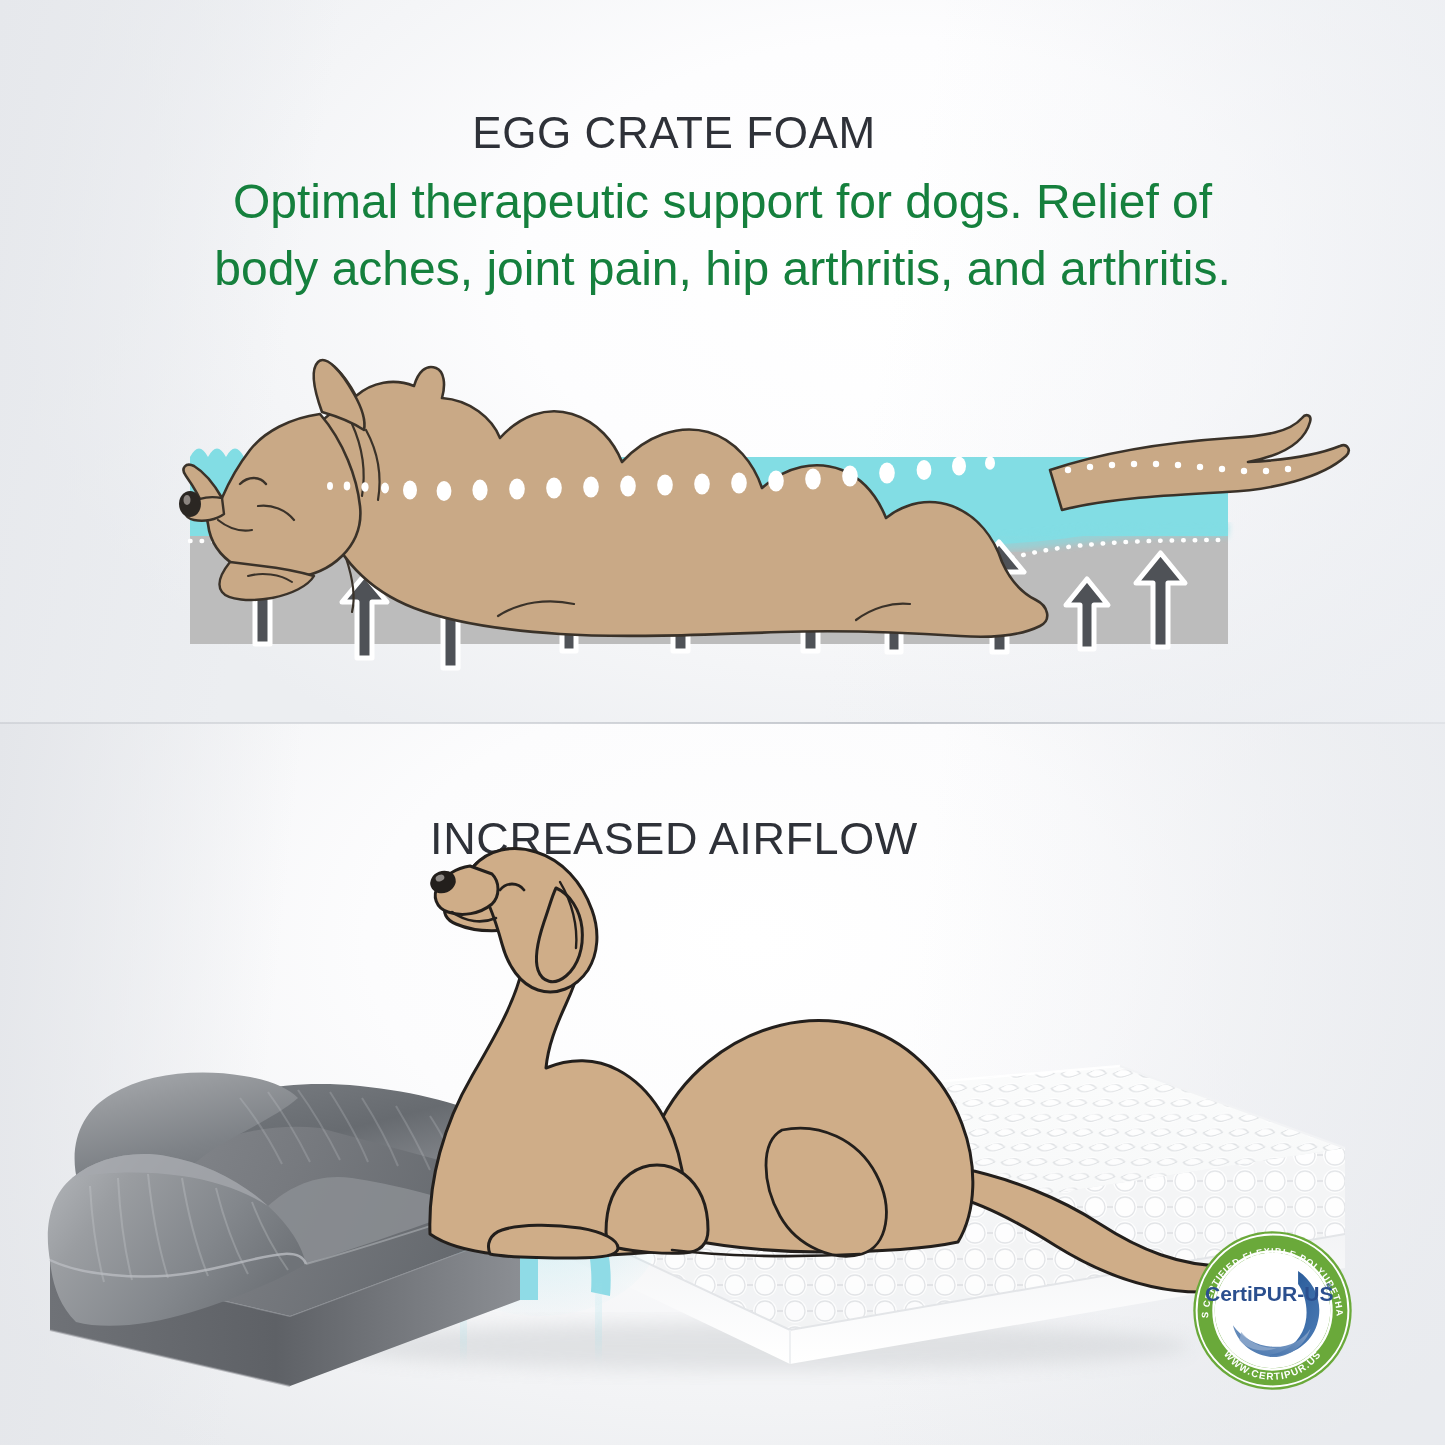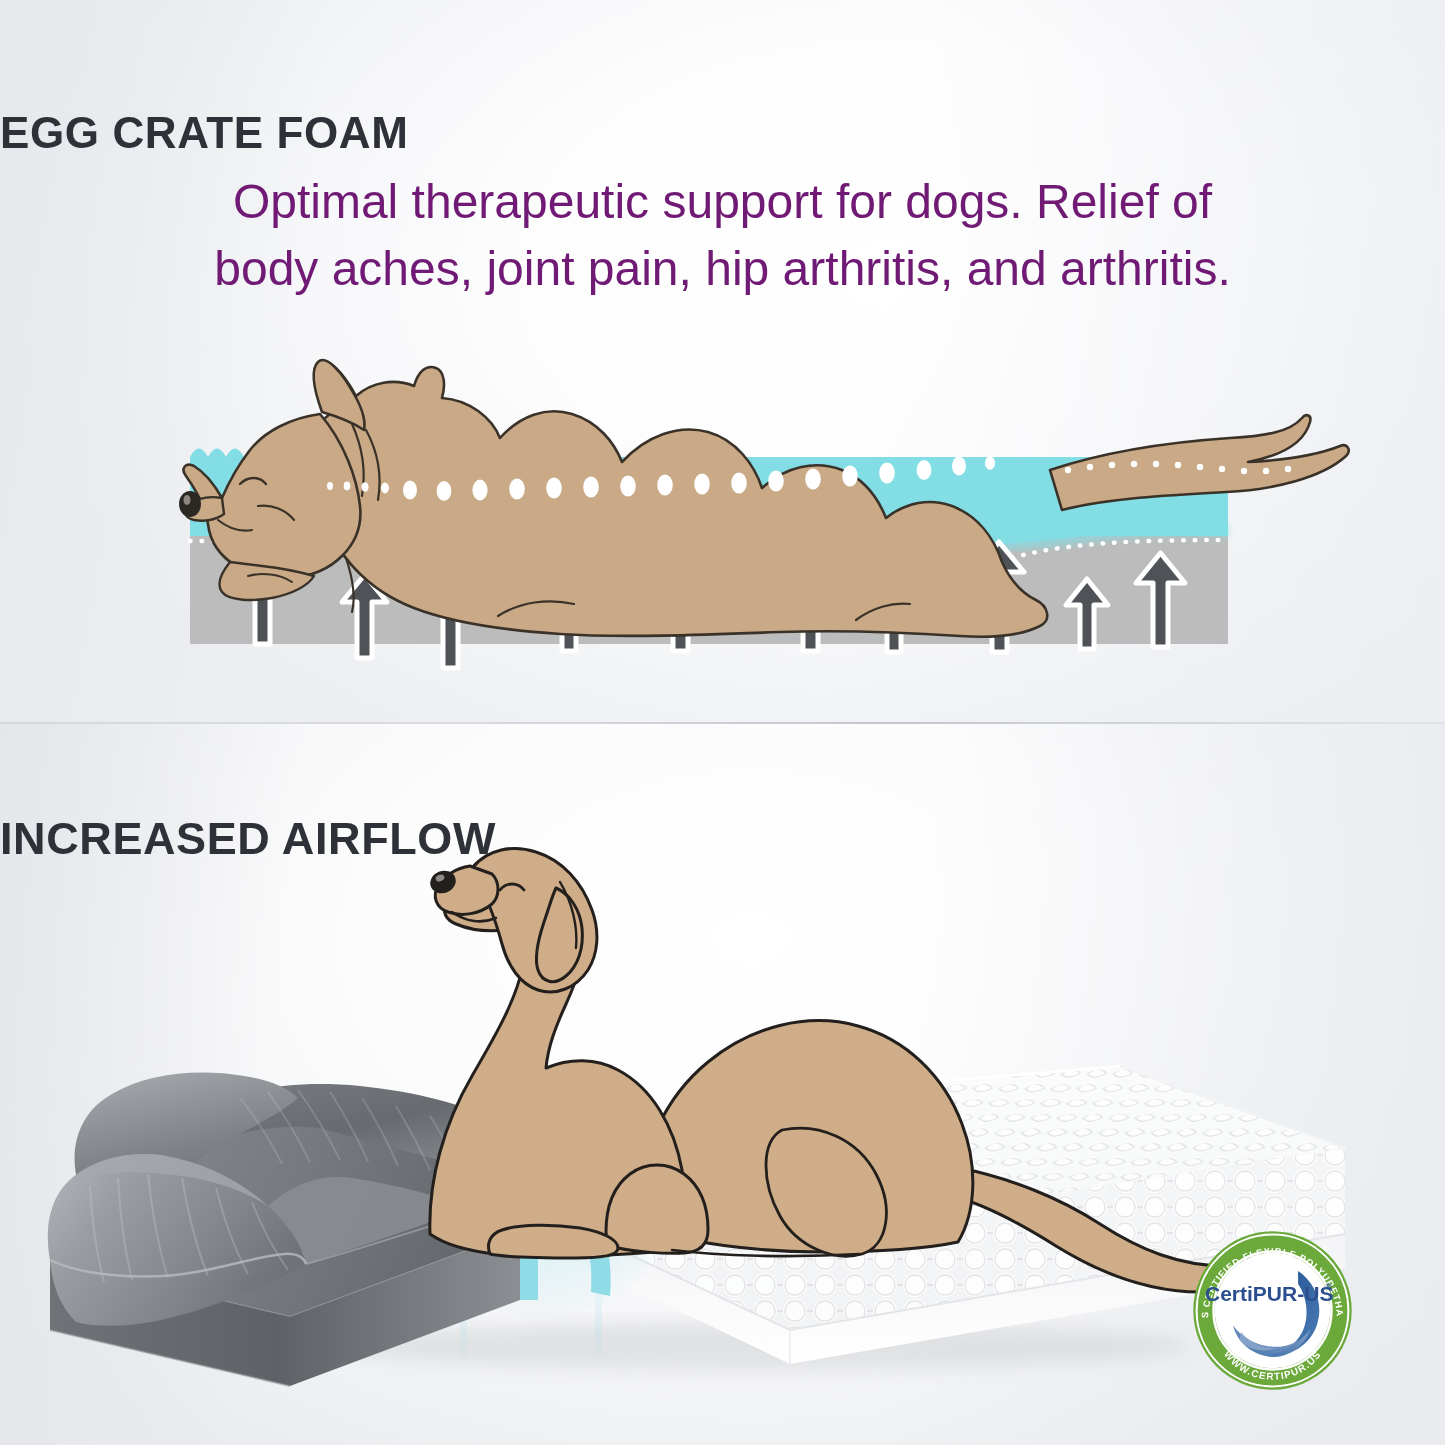--- a/index.html
+++ b/index.html
@@ -49,35 +49,35 @@
     left: 0; top: 722px;
     width: 1445px; height: 2px;
     background: linear-gradient(90deg, rgba(196,199,205,0.55) 0%, rgba(208,211,216,0.75) 30%, rgba(186,190,197,0.85) 62%, rgba(214,217,222,0.5) 100%);
   }
 
   
   .headline {
     position: absolute;
     left: 0;
     width: 1348px;
-    text-align: left;
+    text-align: center;
     color: #2e3138;
-    font-weight: 700;
+    font-weight: 400;
     letter-spacing: 0.6px;
     white-space: nowrap;
   }
   #headline-top { top: 79px; font-size: 44px; }
   #headline-bot { top: 776px; font-size: 45px; }
 
   .subcopy {
     position: absolute;
     left: 50px; top: 168px;
     width: 1345px;
     text-align: center;
-    color: #701a75;
+    color: #15803d;
     font-size: 48px;
     line-height: 67px;
     font-weight: 400;
   }
   .subcopy-line { display: block; }
 
   
   .stage { position: absolute; display: block; }
   #stage-top { left: 0; top: 320px; }
   #stage-bot { left: 0; top: 830px; }

